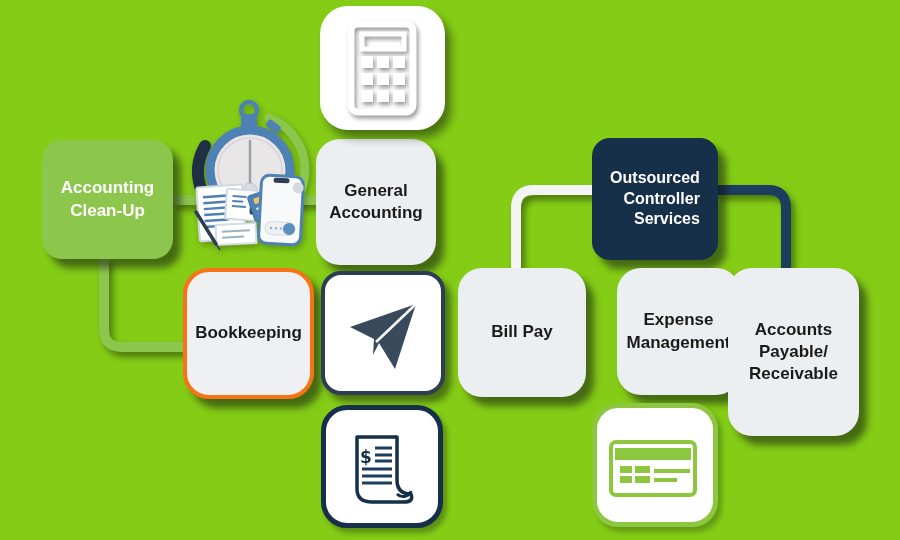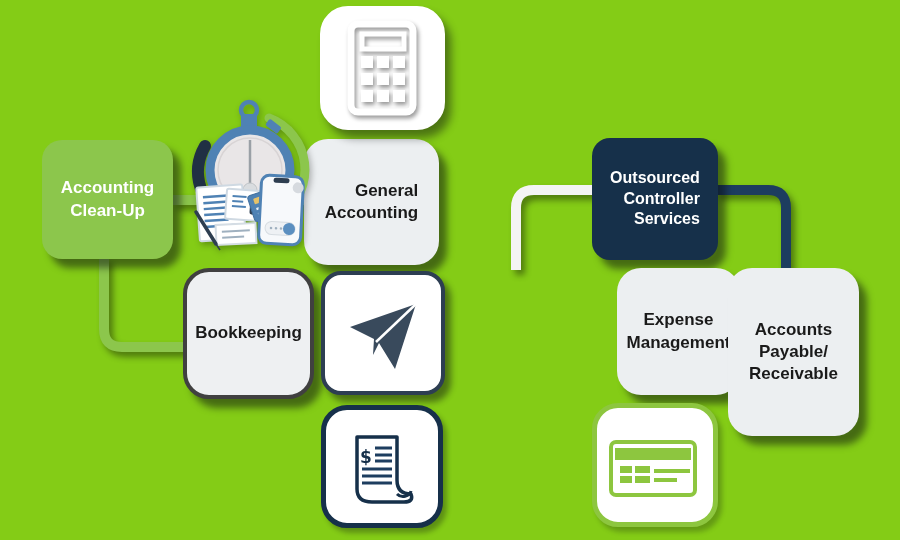--- a/index.html
+++ b/index.html
@@ -13,23 +13,23 @@
   #illustration-layer{z-index:3;filter:drop-shadow(2px 3px 3px rgba(0,0,0,.28));}
   .node{
     position:absolute;display:flex;align-items:center;justify-content:center;
     text-align:center;font-weight:700;font-size:17px;line-height:1.3;
     border-radius:24px;box-sizing:border-box;color:#1a1a1a;
     box-shadow:8px 9px 7px rgba(8,11,16,.5);
   }
   .label{white-space:pre-line;}
   .light{background:#eceff1;}
   #node-cleanup{left:42px;top:140px;width:131px;height:119px;background:#8cc64c;color:#ffffff;border-radius:20px;}
-  #node-general{left:304px;top:139px;width:135px;height:126px;text-align:right;}
+  #node-general{left:316px;top:139px;width:120px;height:126px;}
   #node-outsourced{left:592px;top:138px;width:126px;height:122px;background:#16304a;color:#ffffff;font-size:16px;border-radius:18px;text-align:right;}
-  #node-bookkeeping{left:183px;top:268px;width:131px;height:131px;background:#eef0f2;border:4px solid #404040;border-radius:26px;}
+  #node-bookkeeping{left:183px;top:268px;width:131px;height:131px;background:#eef0f2;border:4px solid #f97316;border-radius:26px;}
   #node-billpay{left:458px;top:268px;width:128px;height:129px;}
   #node-expense{left:617px;top:268px;width:123px;height:127px;}
   #node-accounts{left:728px;top:268px;width:131px;height:168px;}
   .iconbox{position:absolute;box-sizing:border-box;background:#ffffff;z-index:2;}
   #box-calculator{left:320px;top:6px;width:125px;height:124px;border:8px solid #ffffff;border-radius:28px;
     box-shadow:6px 8px 8px rgba(8,11,16,.45);}
   #box-calculator svg{filter:drop-shadow(2px 3px 2px rgba(0,0,0,.4));}
   #box-plane{left:321px;top:271px;width:124px;height:124px;border:4px solid #2d3e52;border-radius:20px;
     box-shadow:6px 7px 6px rgba(8,11,16,.45);}
   #box-receipt{left:321px;top:405px;width:122px;height:123px;border:5px solid #16304a;border-radius:26px;
@@ -63,20 +63,23 @@
 Accounting</span>
     </div>
     <div class="node" id="node-outsourced">
       <span class="label">Outsourced
 Controller
 Services</span>
     </div>
     <div class="node" id="node-bookkeeping">
       <span class="label">Bookkeeping</span>
     </div>
+    <div class="node light" id="node-billpay">
+      <span class="label">Bill Pay</span>
+    </div>
     <div class="node light" id="node-expense">
       <span class="label">Expense
 Management</span>
     </div>
     <div class="node light" id="node-accounts">
       <span class="label">Accounts
 Payable/
 Receivable</span>
     </div>
 

